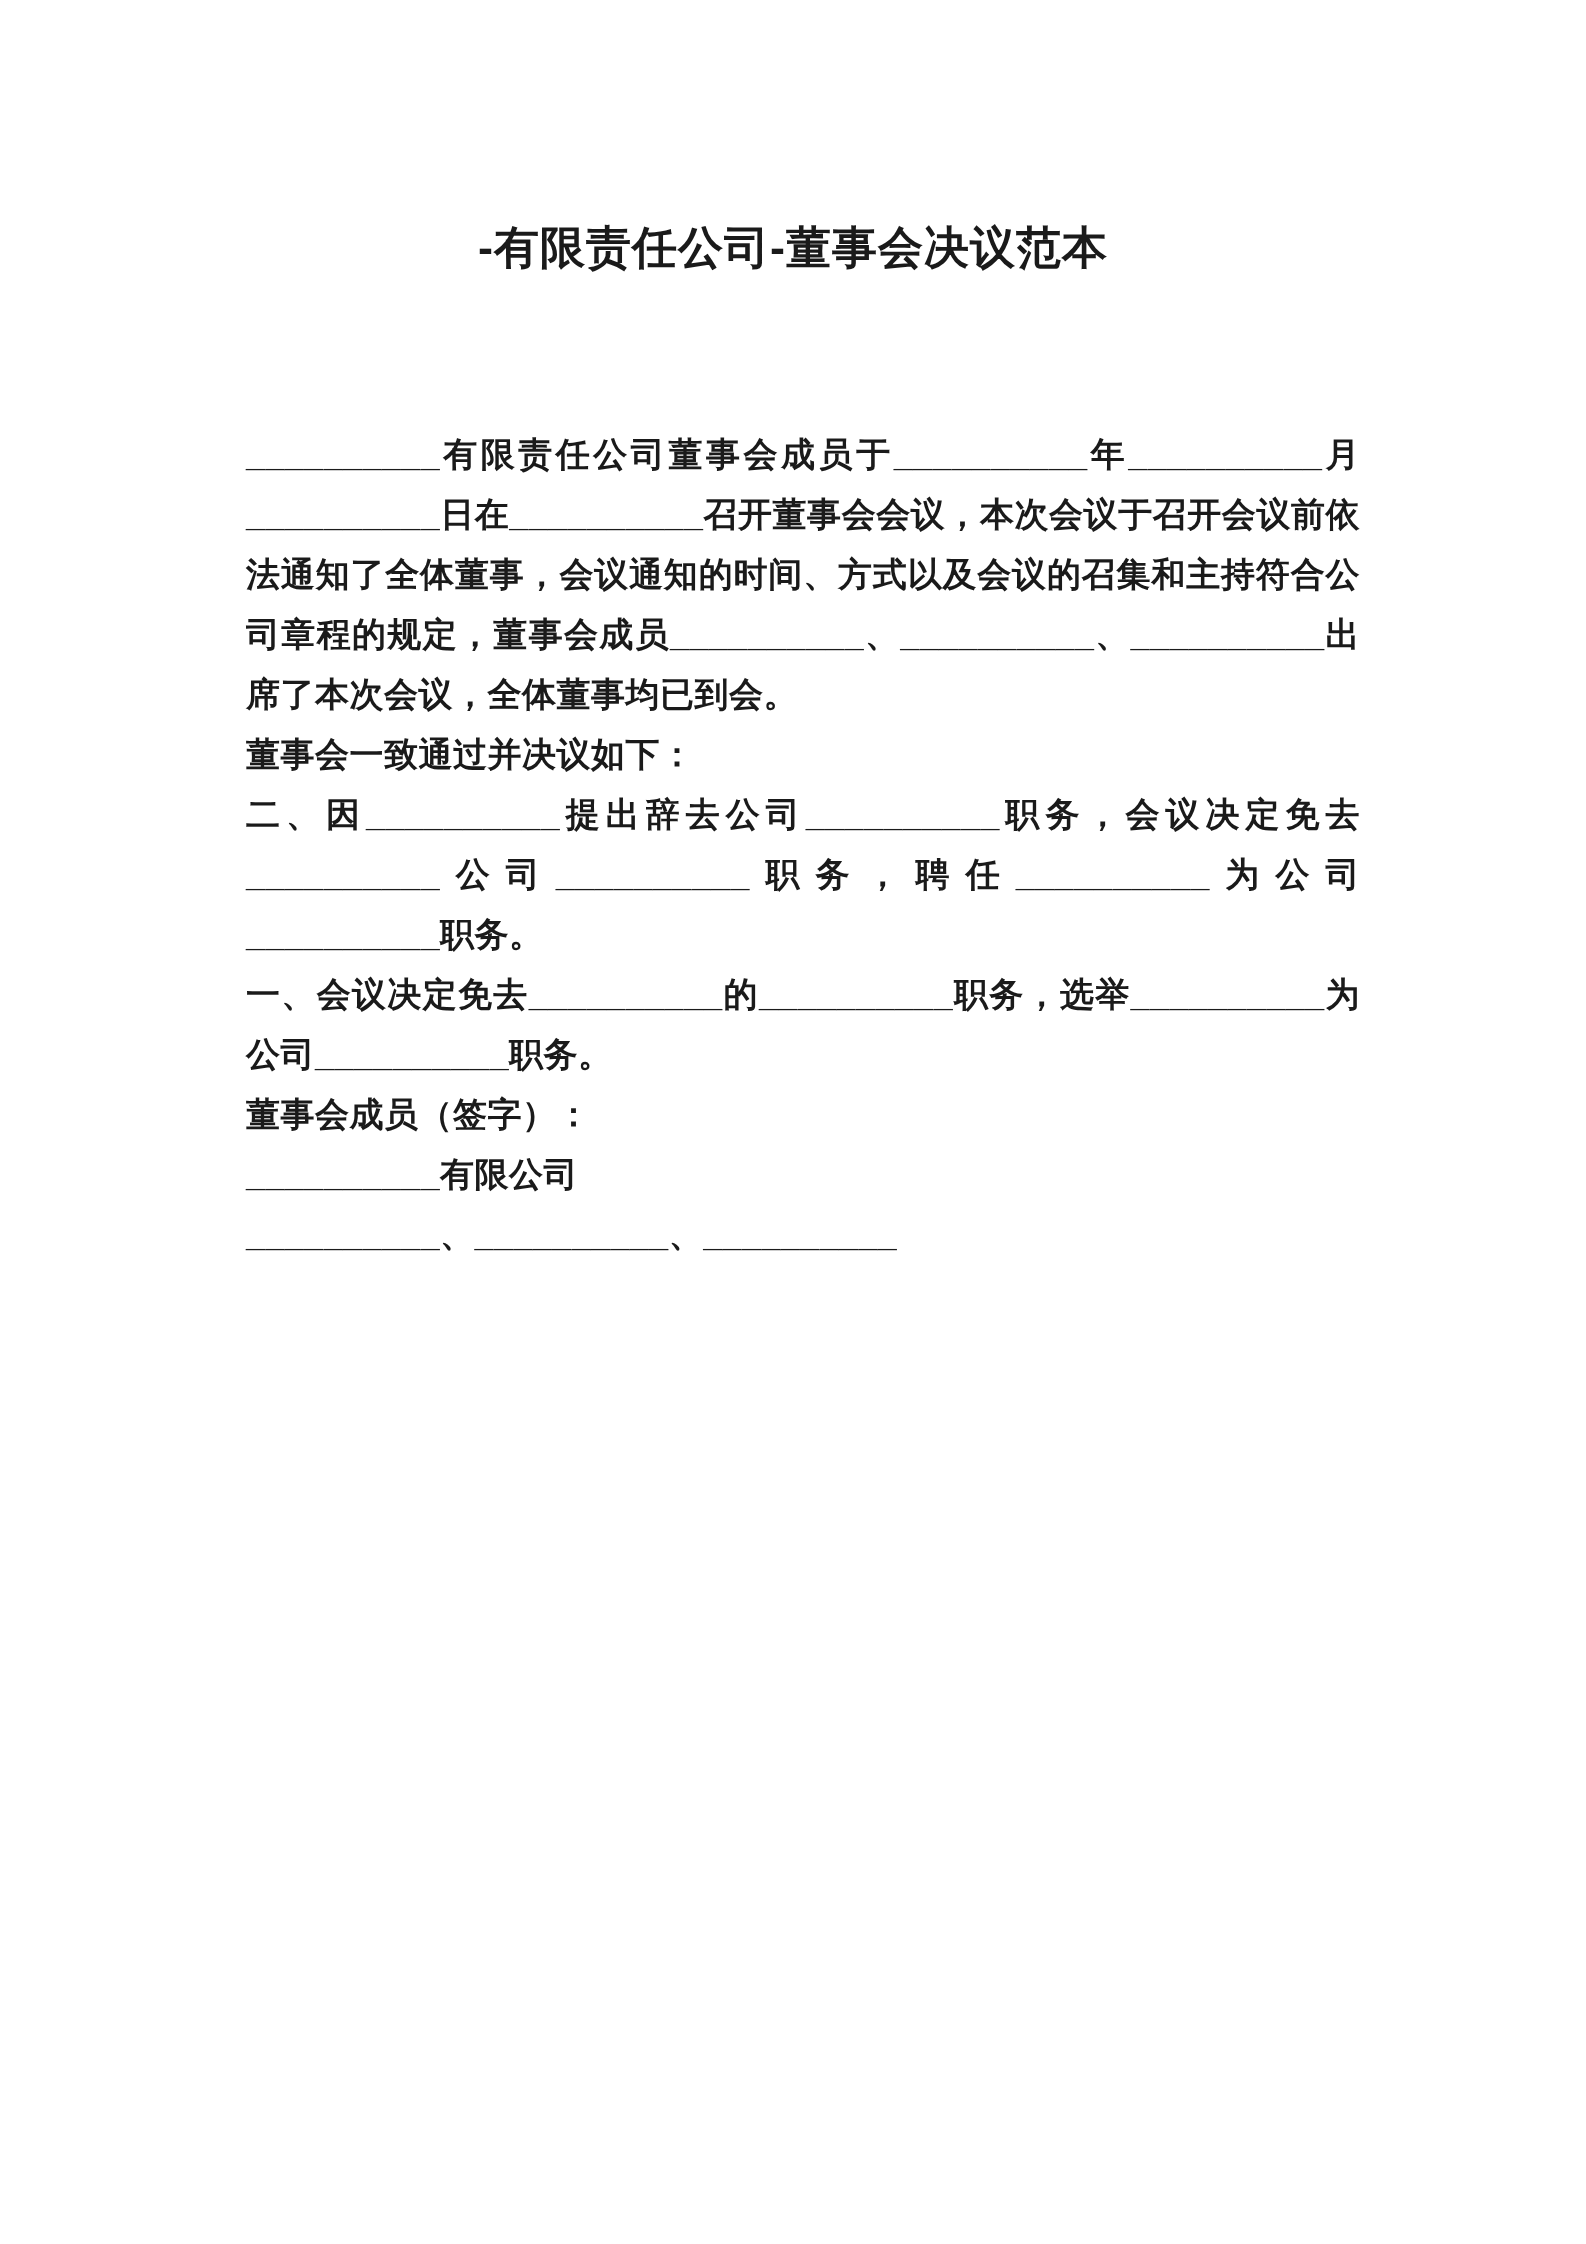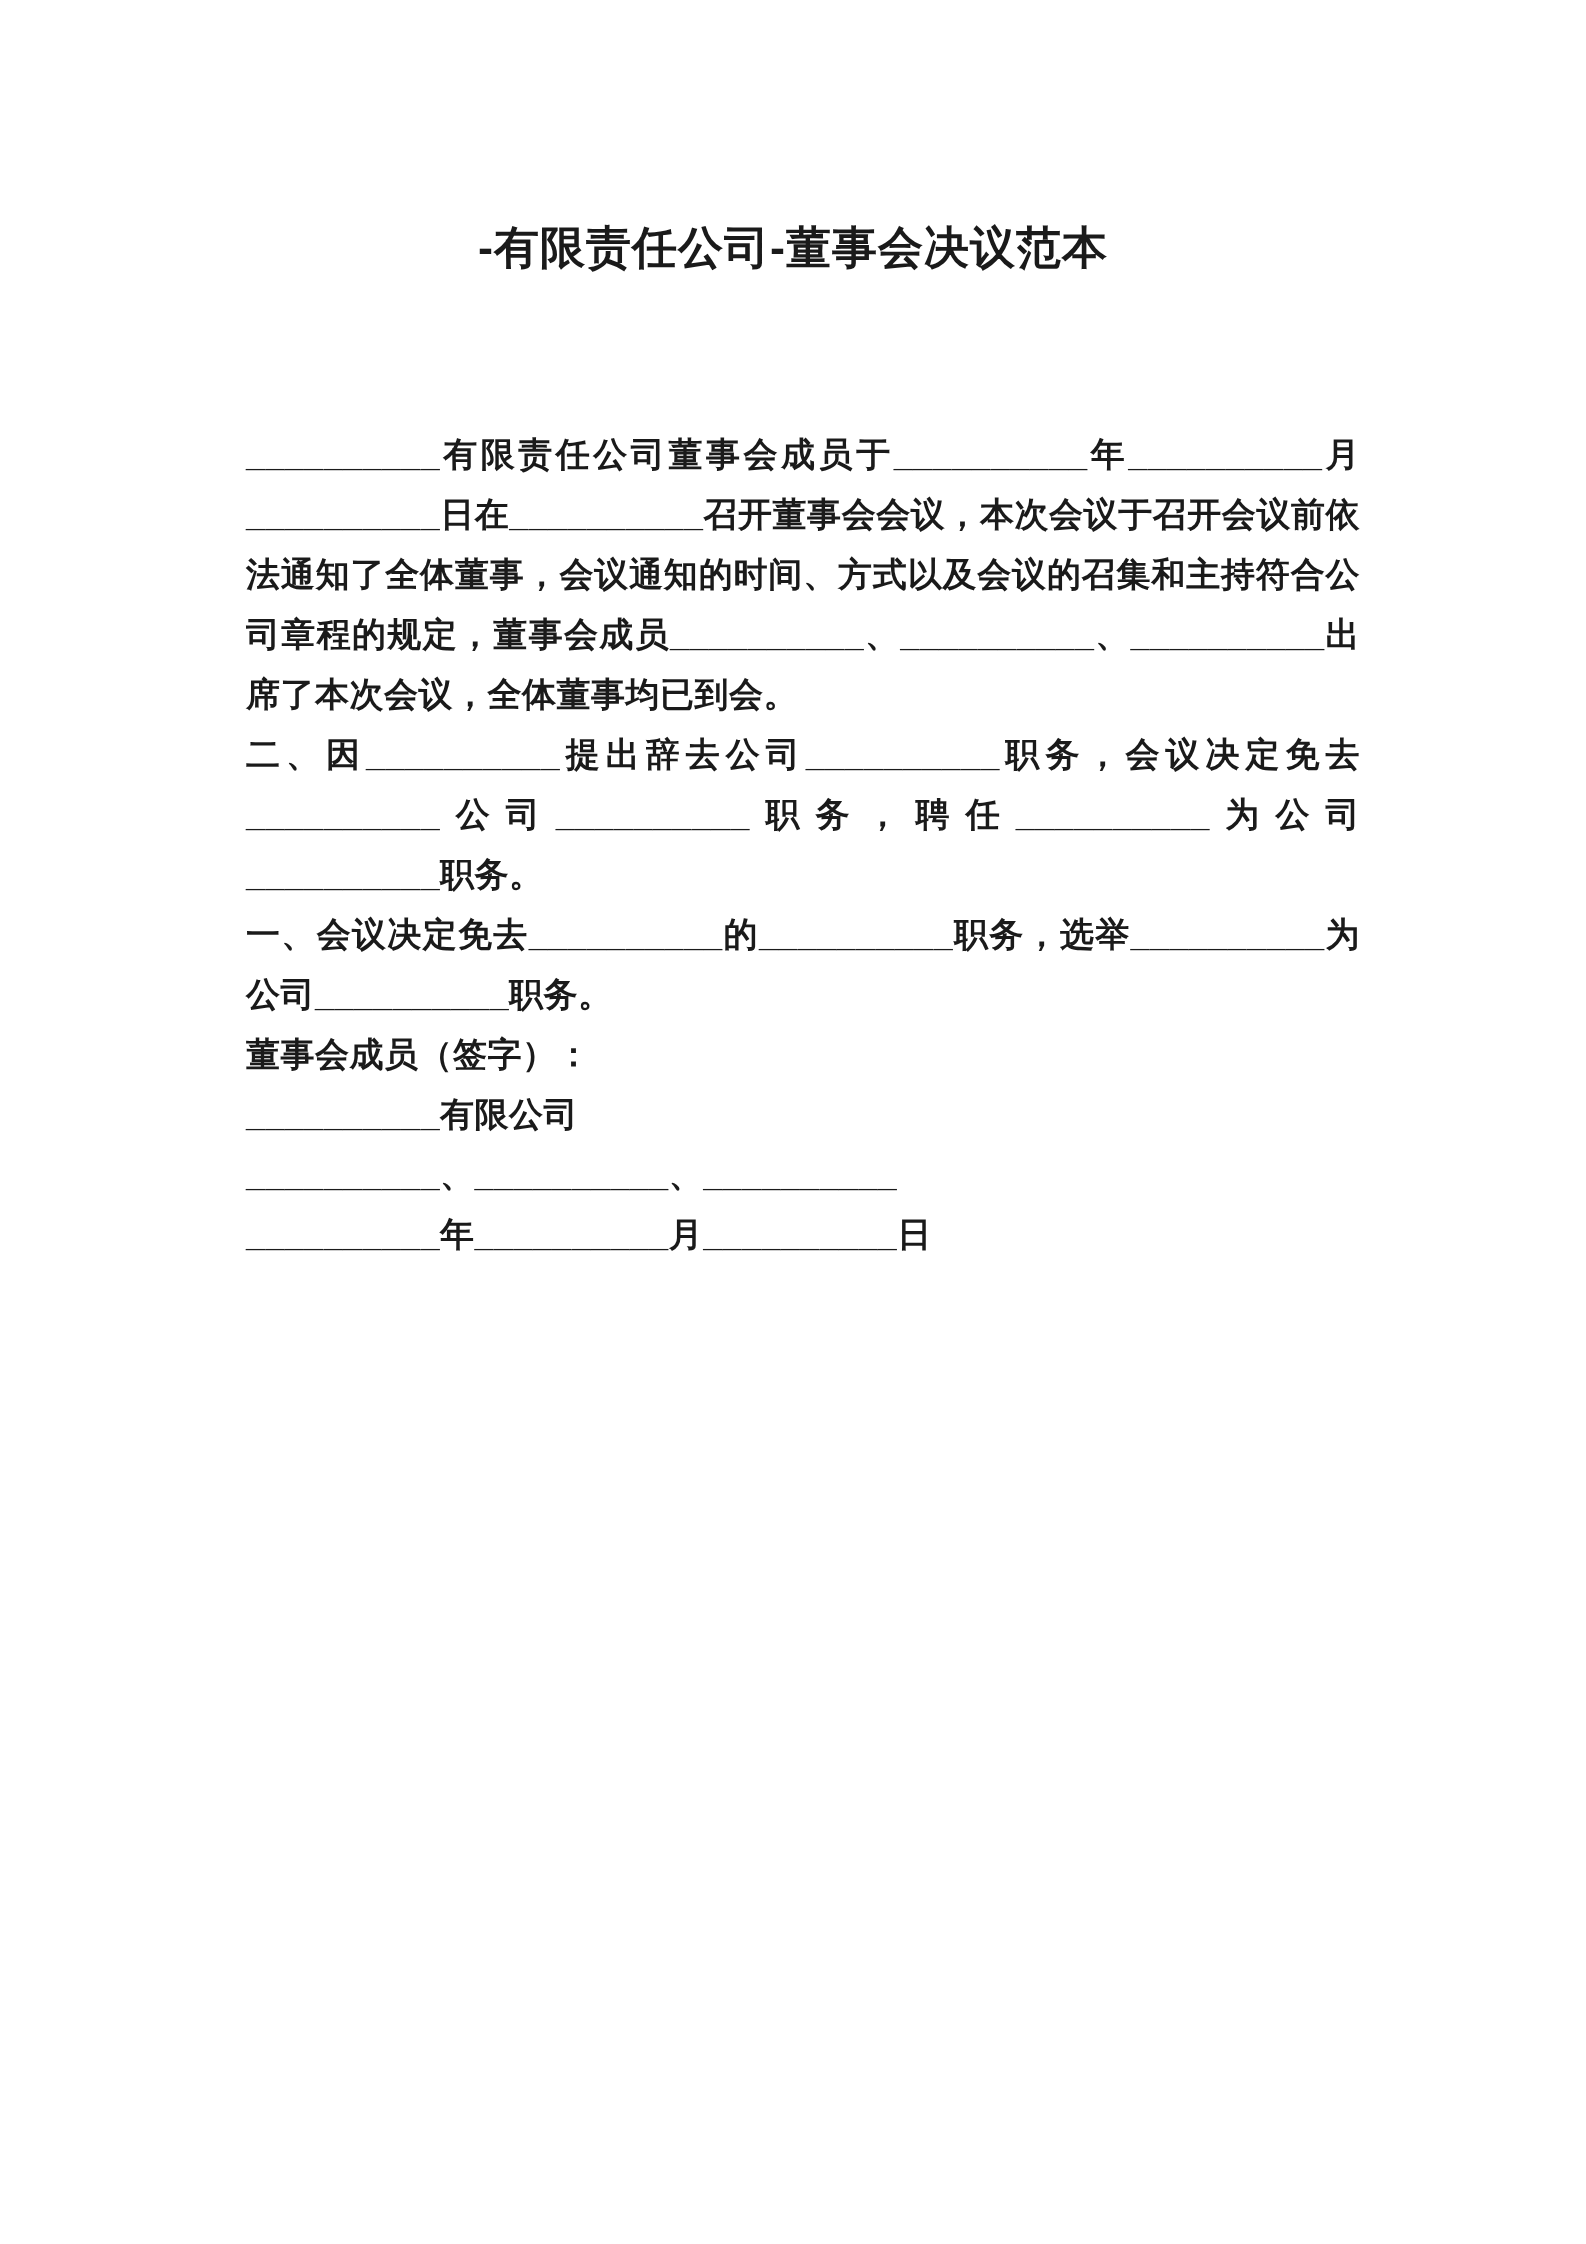--- a/index.html
+++ b/index.html
@@ -49,29 +49,29 @@
 <body>
 
 <div class="page">
 
   <h1 class="doc-title">-有限责任公司-董事会决议范本</h1>
 
   <div class="doc-body">
 
     <p class="para">__________有限责任公司董事会成员于__________年__________月__________日在__________召开董事会会议，本次会议于召开会议前依法通知了全体董事，会议通知的时间、方式以及会议的召集和主持符合公司章程的规定，董事会成员__________、__________、__________出席了本次会议，全体董事均已到会。</p>
 
+    <p class="para">董事会一致通过并决议如下：</p>
 
     <p class="para">二、因__________提出辞去公司__________职务，会议决定免去__________公司__________职务，聘任__________为公司__________职务。</p>
 
     <p class="para">一、会议决定免去__________的__________职务，选举__________为公司__________职务。</p>
 
 
     <p class="para">董事会成员（签字）：</p>
 
     <p class="para">__________有限公司</p>
 
     <p class="para">__________、__________、__________</p>
 
-    <p class="para">__________年__________月__________日</p>
 
   </div>
 
 </div>
 
 </body></html>

